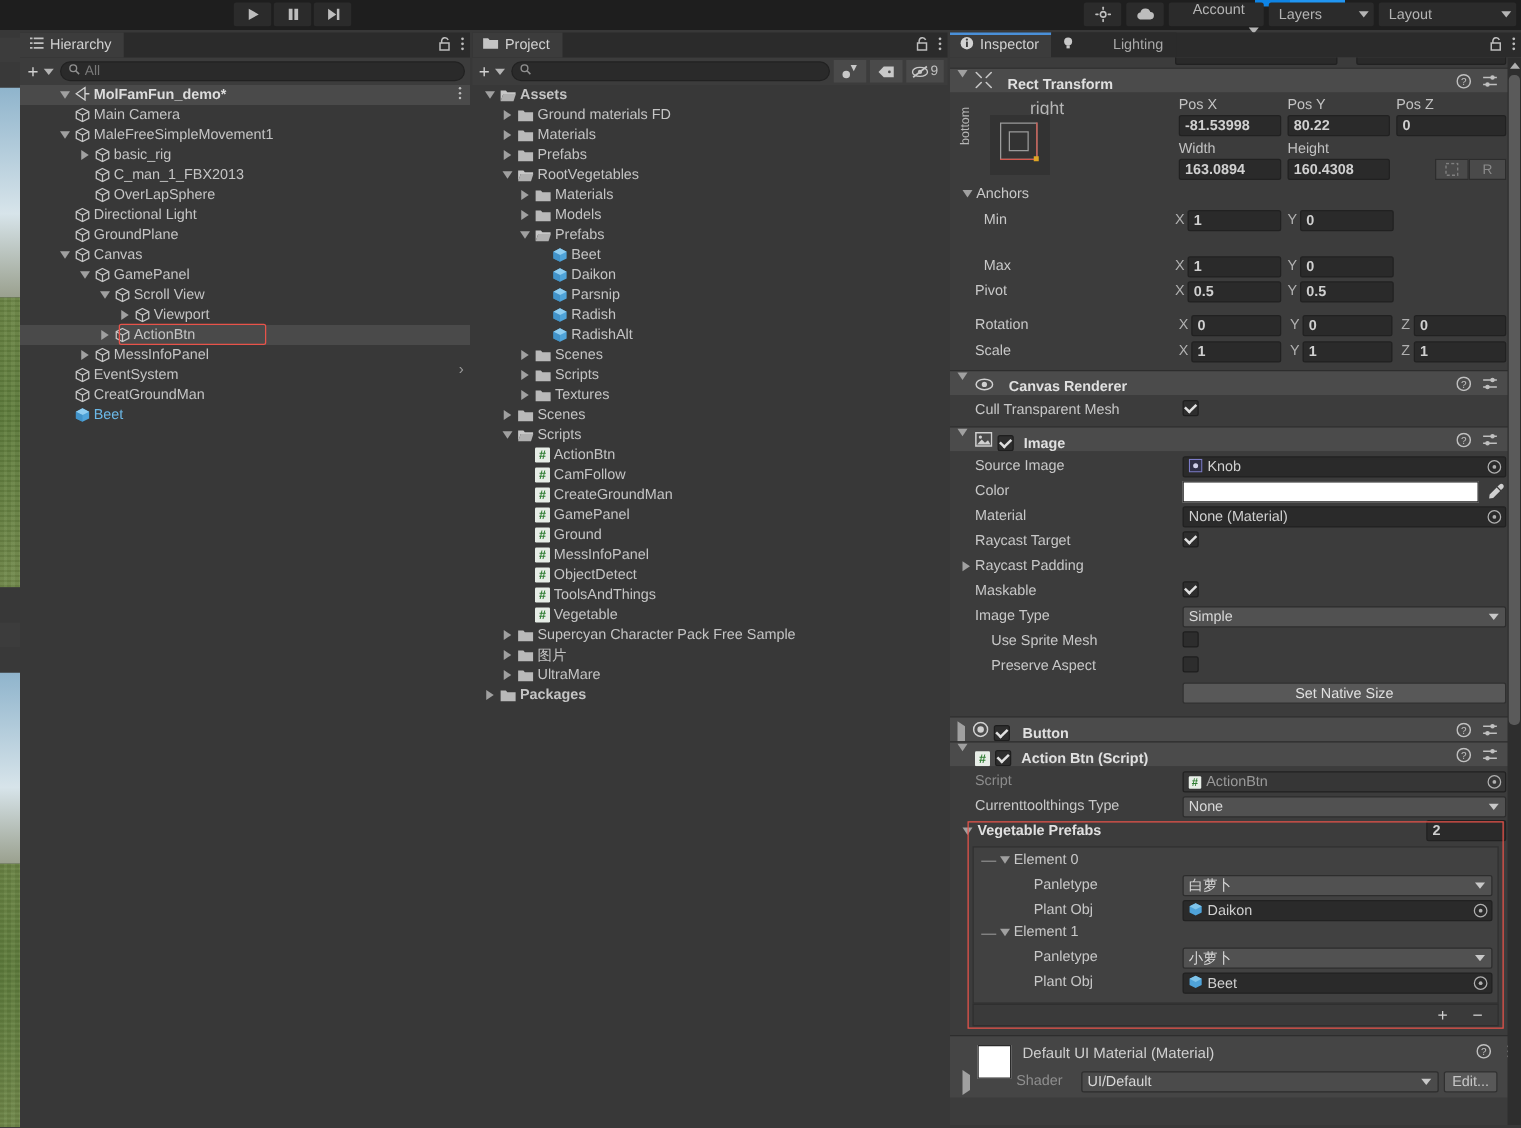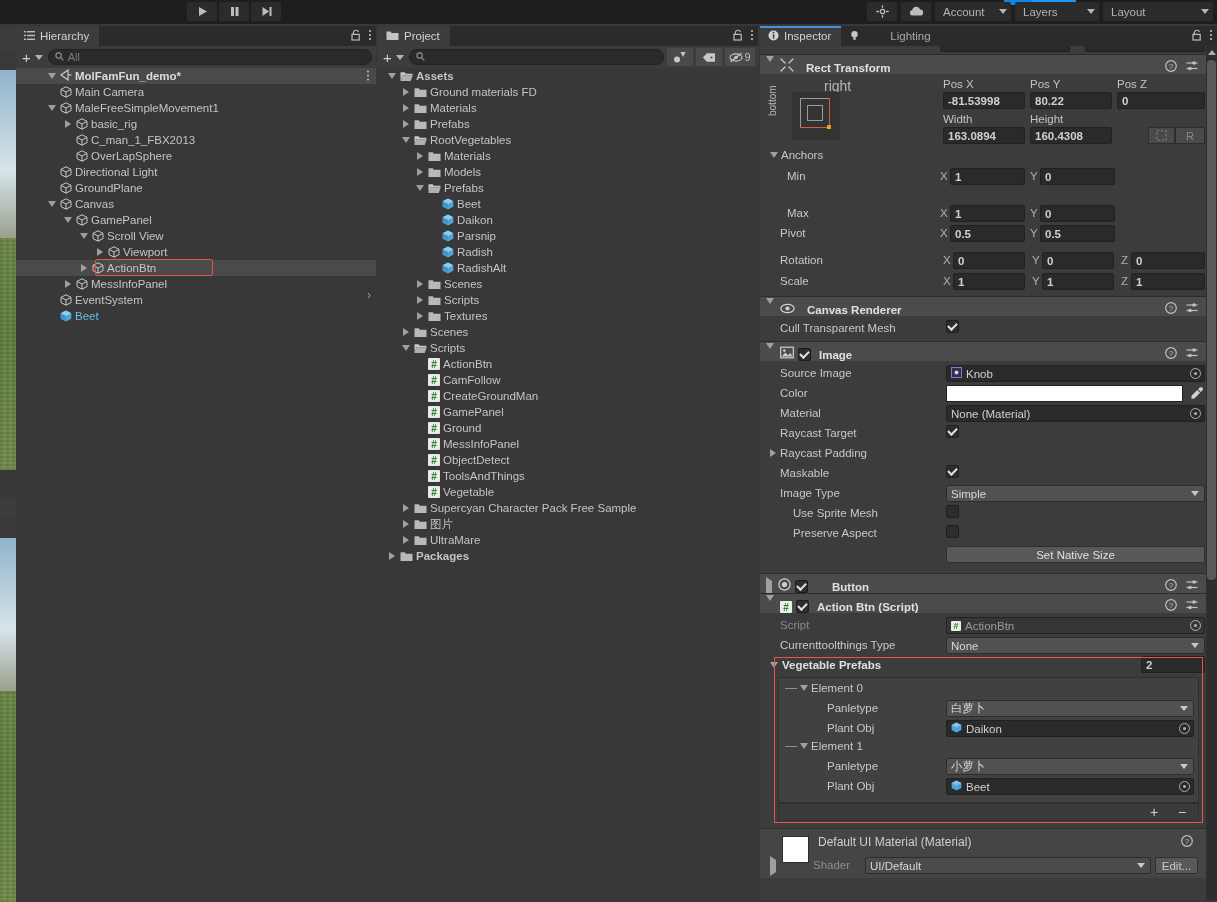--- a/index.html
+++ b/index.html
@@ -27,21 +27,21 @@
   .right-tools { position: absolute; right: 4px; top: 2px; display: flex; gap: 4px; align-items: center; }
   .tool-sq {
     width: 30px; height: 19px; background: #2b2b2b; border-radius: 2px;
     display: flex; align-items: center; justify-content: center;
   }
   .tool-dd {
     height: 19px; background: #2b2b2b; border-radius: 2px;
     display: flex; align-items: center; padding: 0 4px 0 8px; gap: 8px;
     color: #b4b4b4; font-size: 11.5px;
   }
-  .tool-dd.w-account { width: 76px; }
+  .tool-dd.w-account { width: 76px; flex-direction: column; }
   .tool-dd.w-layers { width: 84px; text-align: right; }
   .tool-dd.w-layout { width: 110px; }
   .caret-down {
     width: 0; height: 0; border-left: 4px solid transparent; border-right: 4px solid transparent;
     border-top: 5px solid #b4b4b4; margin-left: auto;
   }
   .progress-blue {
     position: absolute; left: 1004px; top: 0px; width: 72px; height: 5px; background: #2196f3;
   }
   .progress-blue2 {
@@ -466,20 +466,30 @@
         </div>
         <div class="trow" style="padding-left: 30px;">
           <span class="foldout"></span>
           <span style="display: inline-flex;">
             <svg width="12" height="12" viewBox="0 0 12 12">
               <path d="M6 0.8 11 3.4v5.2L6 11.2 1 8.6V3.4z" fill="none" stroke="#c8c8c8" stroke-width="1"></path>
               <path d="M1 3.4 6 6l5-2.6M6 6v5.2" fill="none" stroke="#c8c8c8" stroke-width="1"></path>
             </svg>
           </span>
           <span>EventSystem</span>
+        </div>
+        <div class="trow" style="padding-left: 30px;">
+          <span class="foldout"></span>
+          <span style="display: inline-flex;">
+            <svg width="12" height="12" viewBox="0 0 12 12">
+              <path d="M6 0.8 11 3.4v5.2L6 11.2 1 8.6V3.4z" fill="none" stroke="#c8c8c8" stroke-width="1"></path>
+              <path d="M1 3.4 6 6l5-2.6M6 6v5.2" fill="none" stroke="#c8c8c8" stroke-width="1"></path>
+            </svg>
+          </span>
+          <span>CreatGroundMan</span>
         </div>
         <div class="trow" style="padding-left: 30px;">
           <span class="foldout"></span>
           <span style="display: inline-flex;">
             <svg width="12" height="12" viewBox="0 0 12 12">
               <path d="M6 0.6 11.3 3.3v5.4L6 11.4 0.7 8.7V3.3z" fill="#4fa3d9"></path>
               <path d="M6 0.6 11.3 3.3 6 6 0.7 3.3z" fill="#8fcdf0"></path>
               <path d="M6 6v5.4L0.7 8.7V3.3z" fill="#3d8fc4" opacity=".8"></path>
             </svg>
           </span>
@@ -1185,21 +1195,21 @@
 
       <div class="comp-header">
         <span class="foldout"><span class="tri-r"></span></span>
         <span>
           <svg width="13" height="13" viewBox="0 0 13 13">
               <circle cx="6.5" cy="6.5" r="5.6" fill="none" stroke="#d0d0d0" stroke-width="1.2"></circle>
               <circle cx="6.5" cy="6.5" r="2.6" fill="#d0d0d0"></circle>
             </svg>
         </span>
         <span class="chk on hdr" style="margin-left:-2px"></span>
-        <span class="title" style="margin-left:18px">Button</span>
+        <span class="title" style="margin-left:4px">Button</span>
         <span class="hdr-right">
           <span><svg width="12" height="12" viewBox="0 0 12 12">
                 <circle cx="6" cy="6" r="5.3" fill="none" stroke="#c0c0c0" stroke-width="1.2"></circle>
                 <text x="6" y="9" font-size="8" fill="#c0c0c0" text-anchor="middle" font-family="Liberation Sans">?</text>
               </svg></span>
           <span><svg width="12" height="12" viewBox="0 0 12 12">
                 <g stroke="#c0c0c0" stroke-width="1.2">
                   <line x1="0.5" y1="3" x2="11.5" y2="3"></line>
                   <line x1="0.5" y1="8.5" x2="11.5" y2="8.5"></line>
                 </g>

